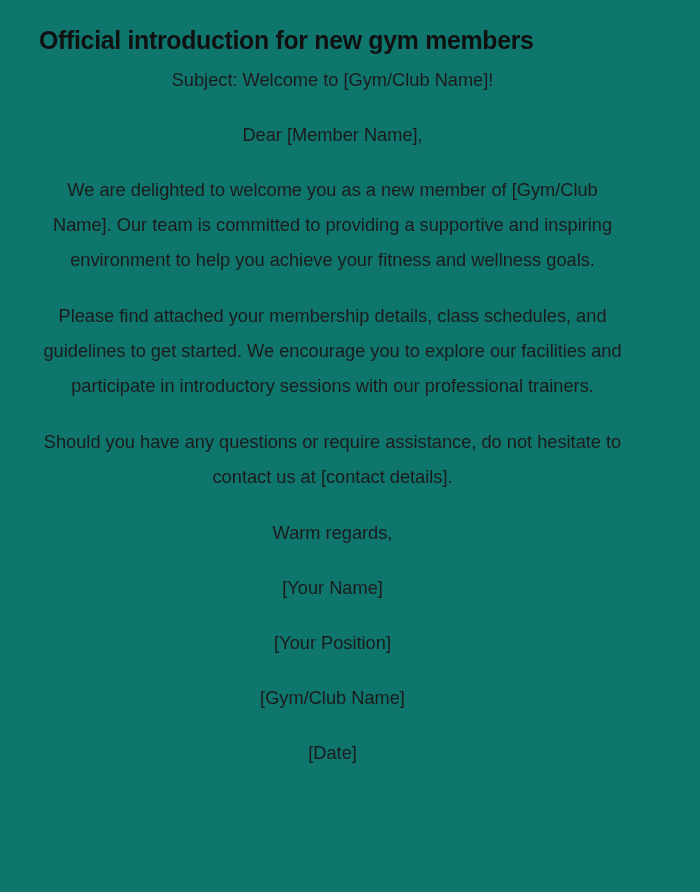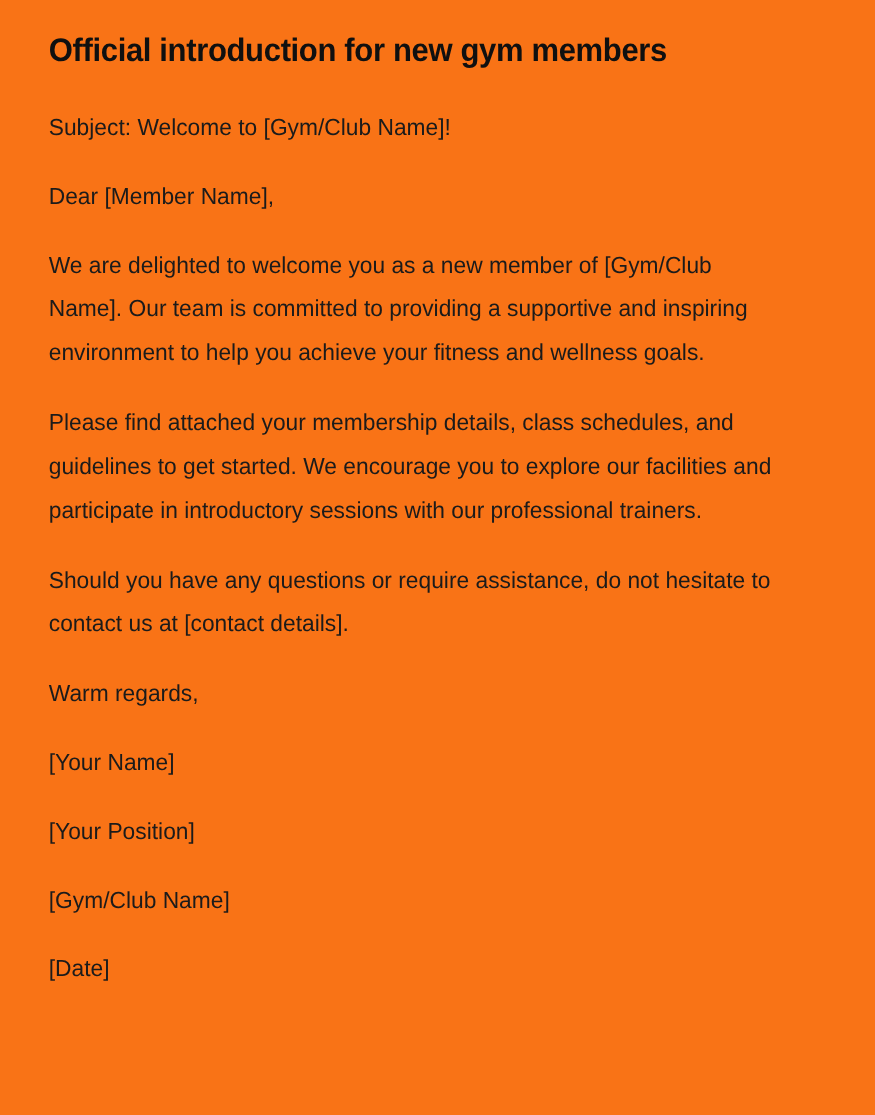--- a/index.html
+++ b/index.html
@@ -14,40 +14,41 @@
     font-family: "Liberation Sans", sans-serif;
     color: #1b1b1b;
     -webkit-font-smoothing: antialiased;
     overflow: hidden;
   }
 
   .page {
     box-sizing: border-box;
     width: 700px;
     min-height: 892px;
-    background: #f97316;
+    background: #0f766e;
     padding: 24px 40px 0 39px;
   }
 
   .article-title {
     margin: 0 0 0 0;
     padding: 0;
     font-family: "Liberation Sans", sans-serif;
     font-size: 26px;
     line-height: 32px;
     font-weight: 700;
     letter-spacing: -0.3px;
     color: #101010;
     transform: scaleX(0.955);
     transform-origin: left center;
     white-space: nowrap;
   }
 
   .article-body {
-    margin-top: 28px;
+    margin-top: 6px;
+    text-align: center;
   }
 
   .para {
     margin: 0 0 21px 0;
     padding: 0;
     font-size: 18.5px;
     line-height: 35px;
     font-weight: 400;
     color: #1b1b1b;
     max-width: 596px;

